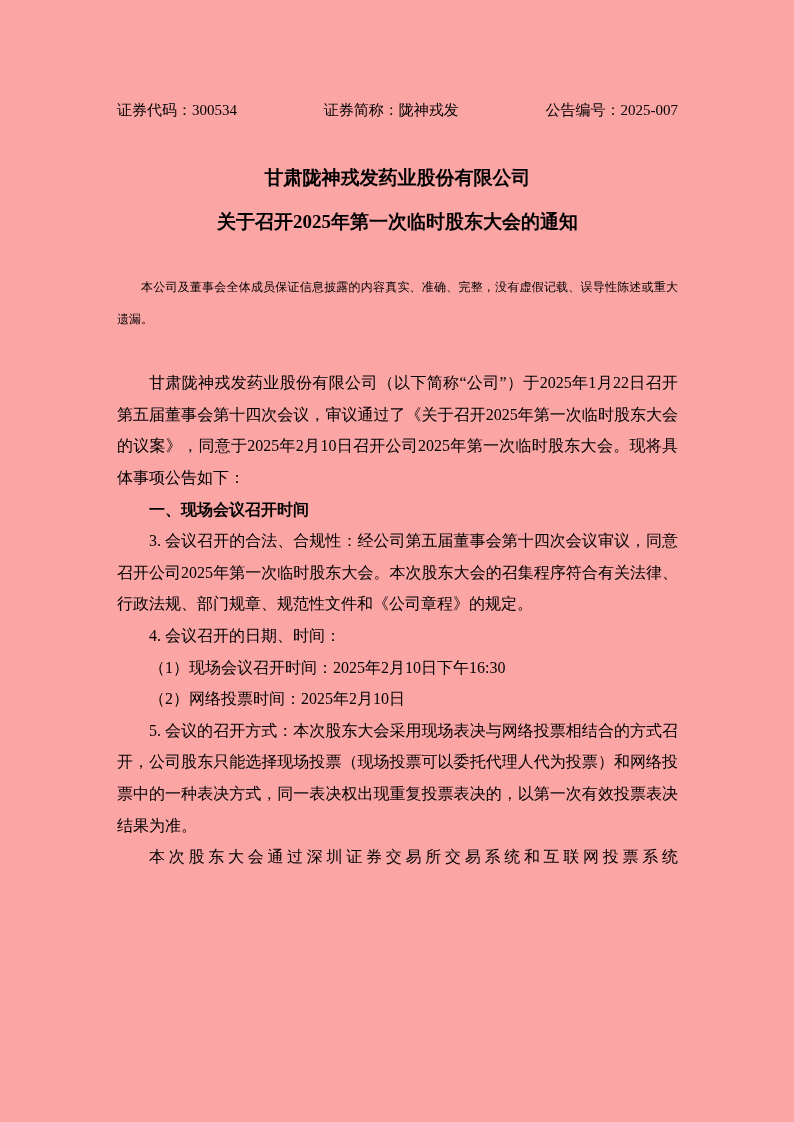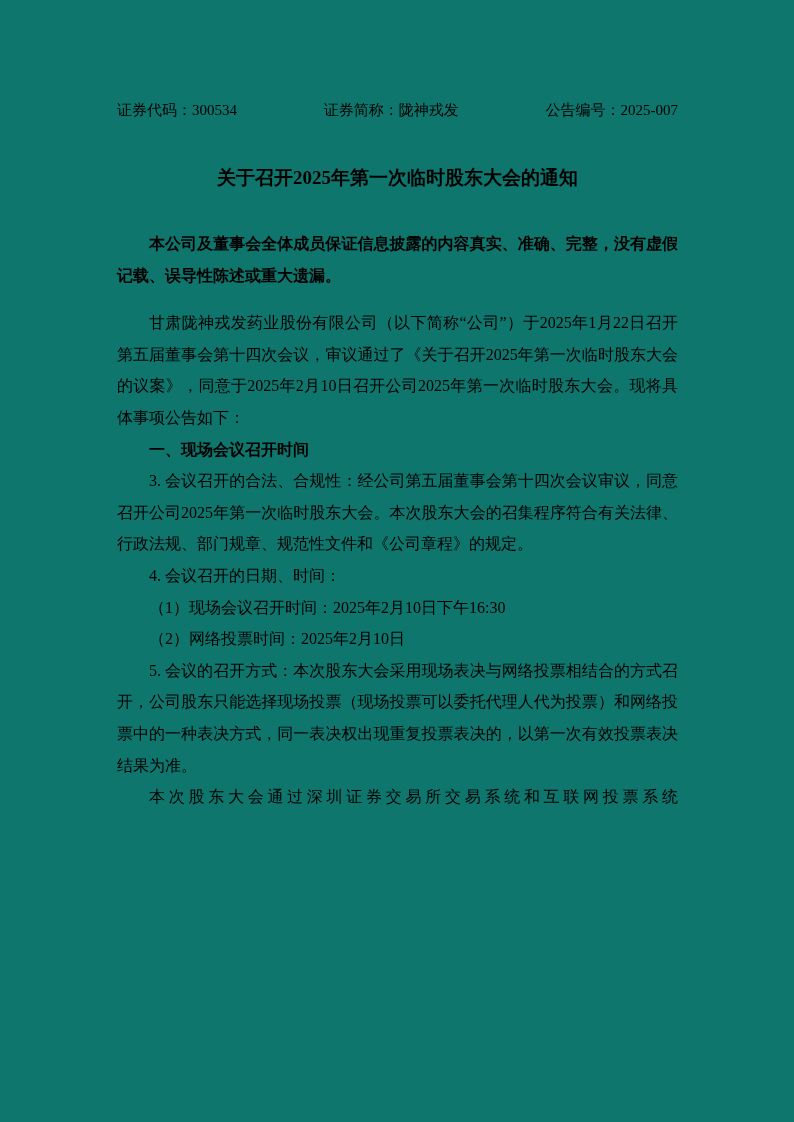--- a/index.html
+++ b/index.html
@@ -4,21 +4,21 @@
 <style>
   html, body {
     margin: 0;
     padding: 0;
     background: #ffffff;
   }
   .page {
     position: relative;
     width: 794px;
     height: 1122px;
-    background: #0f766e;
+    background: #fca5a5;
     box-sizing: border-box;
     padding: 100px 116px 0 117px;
     color: #000000;
     font-family: "Liberation Serif", "DejaVu Serif", serif;
     overflow: hidden;
   }
   .doc-header {
     display: flex;
     justify-content: space-between;
     align-items: baseline;
@@ -31,28 +31,28 @@
   }
   .doc-title {
     margin: 0;
     font-size: 19px;
     font-weight: bold;
     text-align: center;
     line-height: 44px;
   }
   .disclaimer {
     margin: 28px 0 0 0;
-    font-size: 16px;
-    font-weight: bold;
+    font-size: 12px;
+    font-weight: normal;
     line-height: 31.6px;
     text-indent: 2em;
     text-align: justify;
   }
   .doc-body {
-    margin-top: 16px;
+    margin-top: 32px;
     font-size: 16px;
     line-height: 31.6px;
     text-align: justify;
   }
   .doc-body p {
     margin: 0;
     text-indent: 2em;
   }
   .doc-body p.section-heading {
     font-weight: bold;
@@ -66,20 +66,21 @@
 
 <div class="page">
 
   <div class="doc-header">
     <span><span>证券代码：</span><span>300534</span></span>
     <span><span>证券简称：</span><span>陇神戎发</span></span>
     <span><span>公告编号：</span><span>2025-007</span></span>
   </div>
 
   <div class="title-block">
+    <h1 class="doc-title">甘肃陇神戎发药业股份有限公司</h1>
     <h1 class="doc-title">关于召开2025年第一次临时股东大会的通知</h1>
   </div>
 
   <p class="disclaimer">本公司及董事会全体成员保证信息披露的内容真实、准确、完整，没有虚假记载、误导性陈述或重大遗漏。</p>
 
   <div class="doc-body">
     <p>甘肃陇神戎发药业股份有限公司（以下简称“公司”）于2025年1月22日召开第五届董事会第十四次会议，审议通过了《关于召开2025年第一次临时股东大会的议案》，同意于2025年2月10日召开公司2025年第一次临时股东大会。现将具体事项公告如下：</p>
     <p class="section-heading">一、现场会议召开时间</p>
     <p>3. 会议召开的合法、合规性：经公司第五届董事会第十四次会议审议，同意召开公司2025年第一次临时股东大会。本次股东大会的召集程序符合有关法律、行政法规、部门规章、规范性文件和《公司章程》的规定。</p>
     <p>4. 会议召开的日期、时间：</p>

